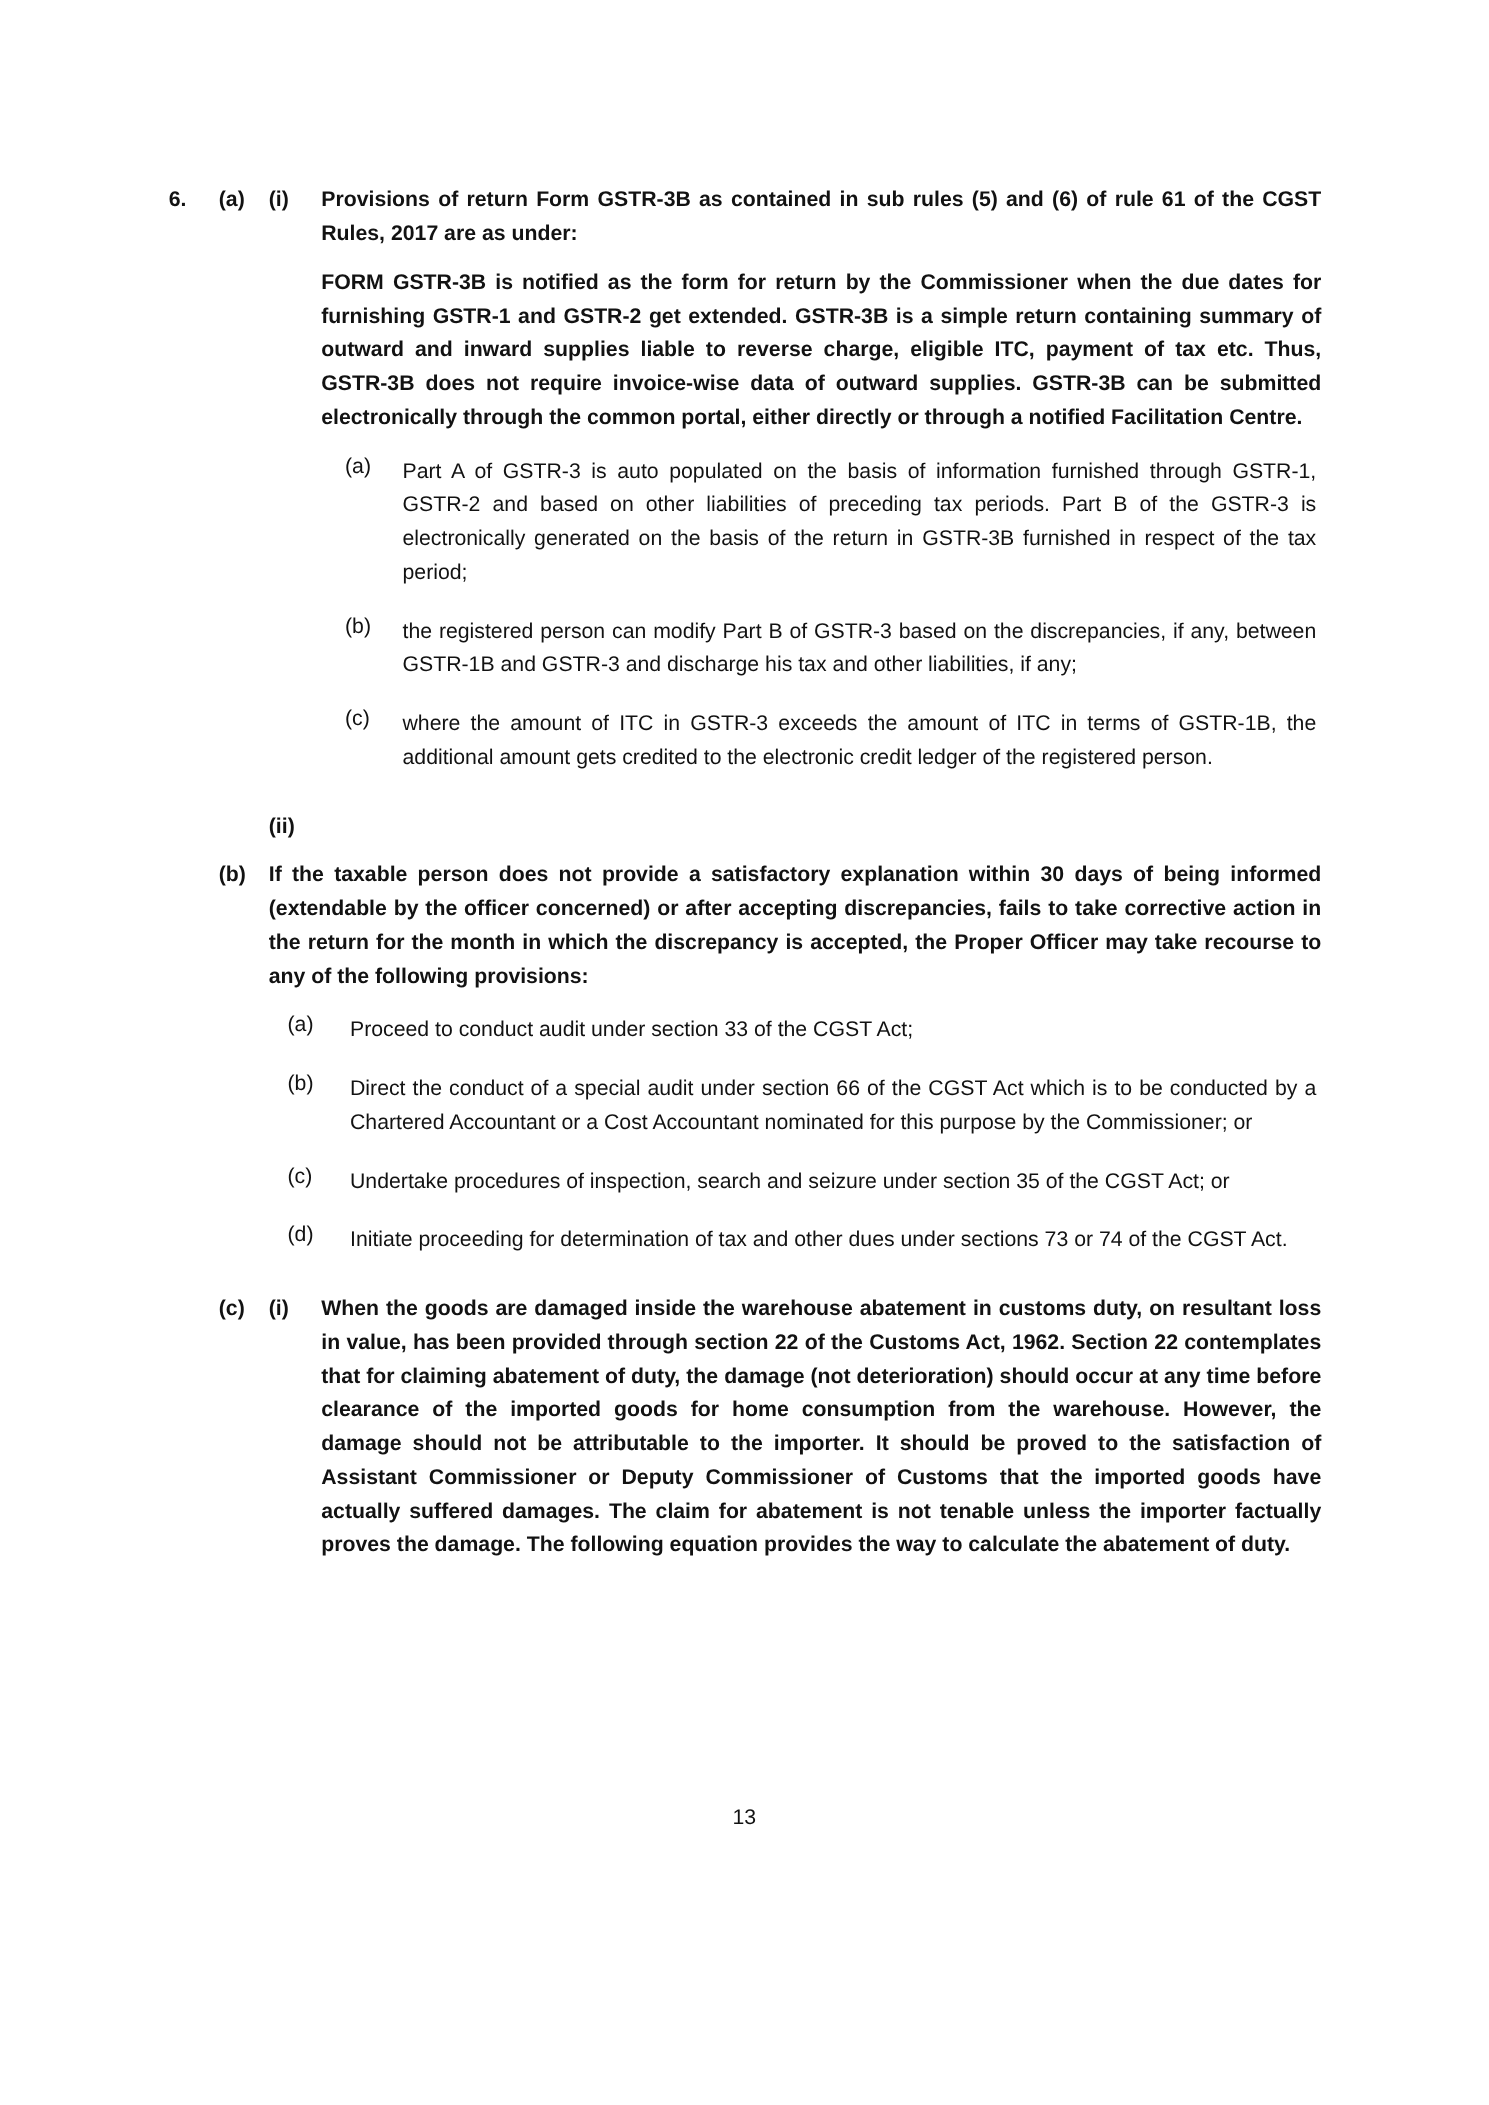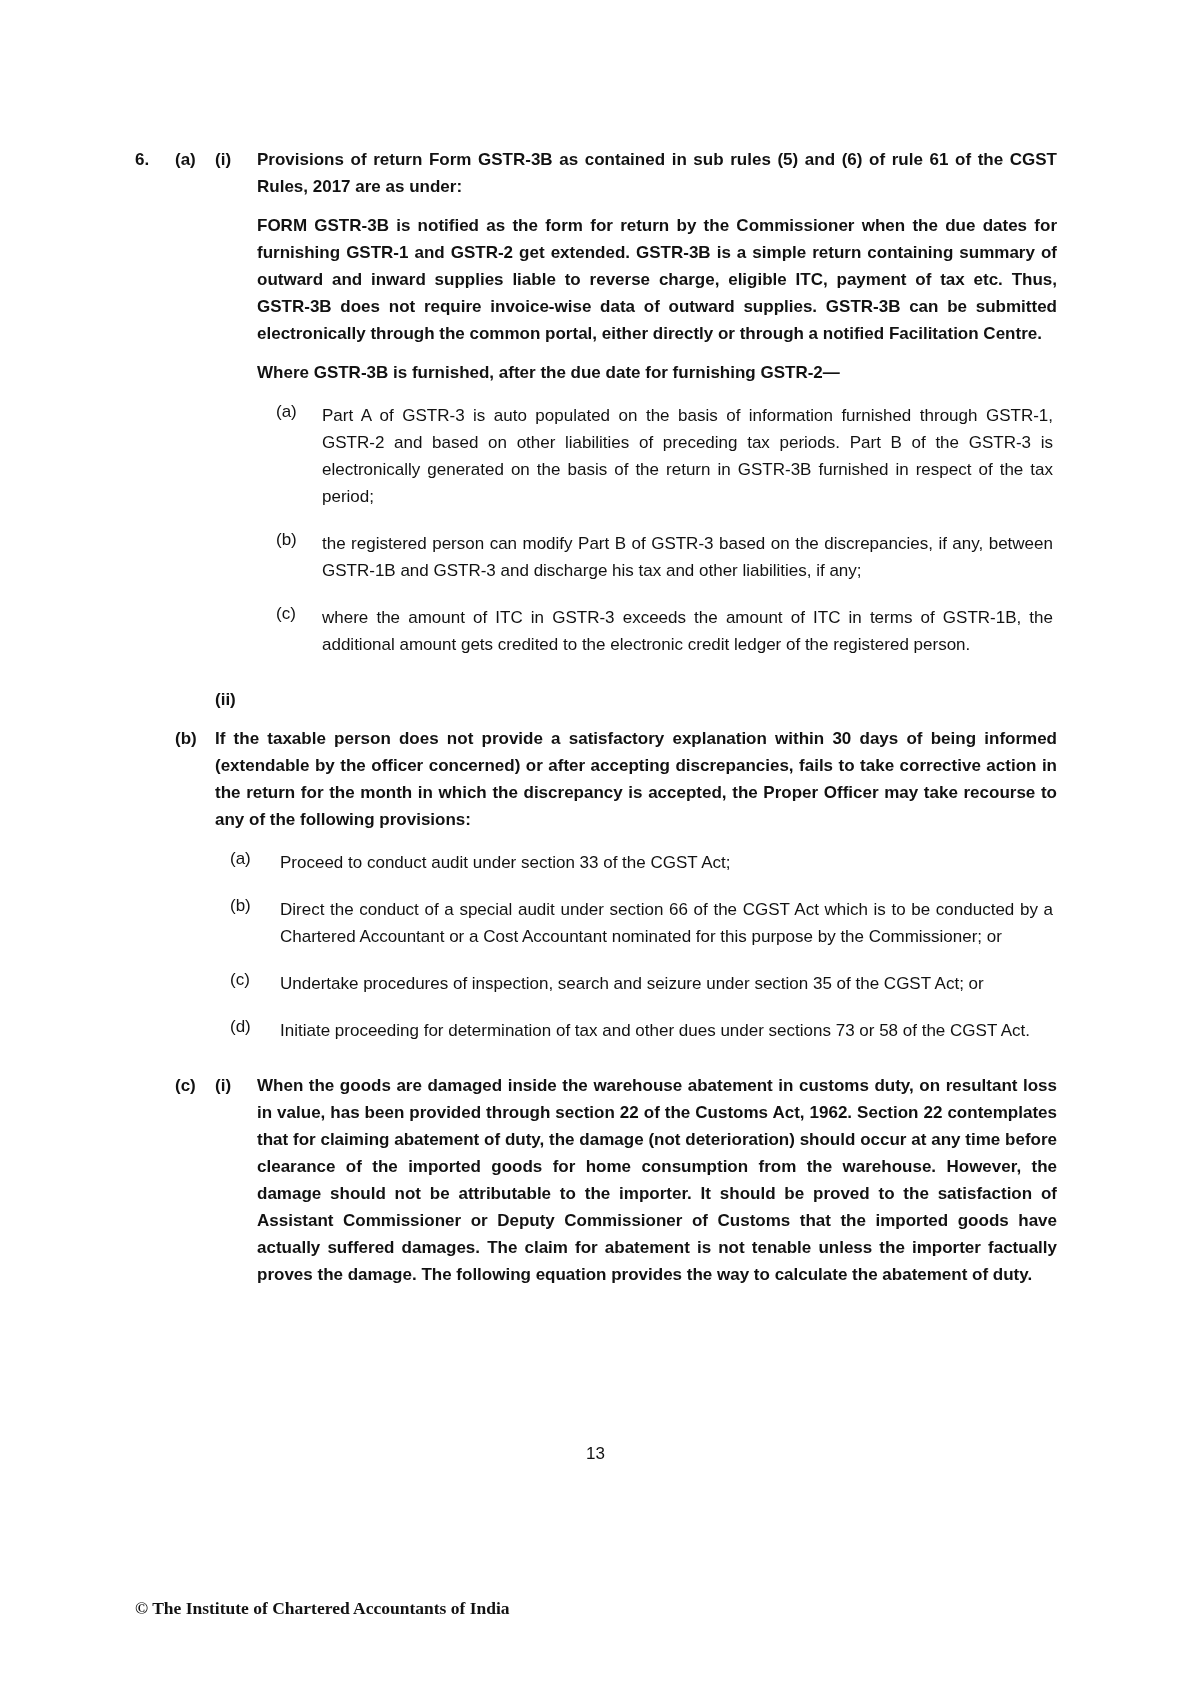--- a/index.html
+++ b/index.html
@@ -65,21 +65,20 @@
 
   <div class="doc">
 
     <div class="row block-gap">
       <span class="lbl w40 bold">6.</span>
       <span class="lbl w40 bold">(a)</span>
       <span class="lbl w42 bold">(i)</span>
       <div class="col">
         <p class="para">Provisions of return Form GSTR-3B as contained in sub rules (5) and (6) of rule 61 of the CGST Rules, 2017 are as under:</p>
         <p class="para">FORM GSTR-3B is notified as the form for return by the Commissioner when the due dates for furnishing GSTR-1 and GSTR-2 get extended.  GSTR-3B is a simple return containing summary of outward and inward supplies liable to reverse charge, eligible ITC, payment of tax etc.  Thus, GSTR-3B does not require invoice-wise data of outward supplies. GSTR-3B can be submitted electronically through the common portal, either directly or through a notified Facilitation Centre.</p>
-        <p class="para">Where GSTR-3B is furnished, after the due date for furnishing GSTR-2—</p>
 
         <div class="inner-list">
           <div class="item">
             <span class="pad"></span>
             <span class="slbl">(a)</span>
             <p class="itext">Part A of GSTR-3 is auto populated on the basis of information furnished through GSTR-1, GSTR-2 and based on other liabilities of preceding tax periods.  Part B of the GSTR-3 is electronically generated on the basis of the return in GSTR-3B furnished in respect of the tax period;</p>
           </div>
           <div class="item">
             <span class="pad"></span>
             <span class="slbl">(b)</span>
@@ -117,34 +116,33 @@
             <p class="itext">Direct the conduct of a special audit under section 66 of the CGST Act which is to be conducted by a Chartered Accountant or a Cost Accountant nominated for this purpose by the Commissioner; or</p>
           </div>
           <div class="item">
             <span class="pad"></span>
             <span class="slbl">(c)</span>
             <p class="itext">Undertake procedures of inspection, search and seizure under section 35 of the CGST Act; or</p>
           </div>
           <div class="item">
             <span class="pad"></span>
             <span class="slbl">(d)</span>
-            <p class="itext">Initiate proceeding for determination of tax and other dues under sections 73 or 58 of the CGST Act.</p>
+            <p class="itext">Initiate proceeding for determination of tax and other dues under sections 73 or 74 of the CGST Act.</p>
           </div>
         </div>
       </div>
     </div>
 
     <div class="row">
       <span class="lbl w40"></span>
       <span class="lbl w40 bold">(c)</span>
       <span class="lbl w42 bold">(i)</span>
       <div class="col">
         <p class="para">When the goods are damaged inside the warehouse abatement in customs duty, on resultant loss in value, has been provided through section 22 of the Customs Act, 1962.  Section 22 contemplates that for claiming abatement of duty, the damage (not deterioration) should occur at any time before clearance of the imported goods for home consumption from the warehouse.  However, the damage should not be attributable to the importer.  It should be proved to the satisfaction of Assistant Commissioner or Deputy Commissioner of Customs that the imported goods have actually suffered damages.  The claim for abatement is not tenable unless the importer factually proves the damage.  The following equation provides the way to calculate the abatement of duty.</p>
       </div>
     </div>
 
   </div>
 
   <div class="page-number">13</div>
 
-  <div class="footer-copyright">© The Institute of Chartered Accountants of India</div>
 
 </div>
 
 </body></html>

